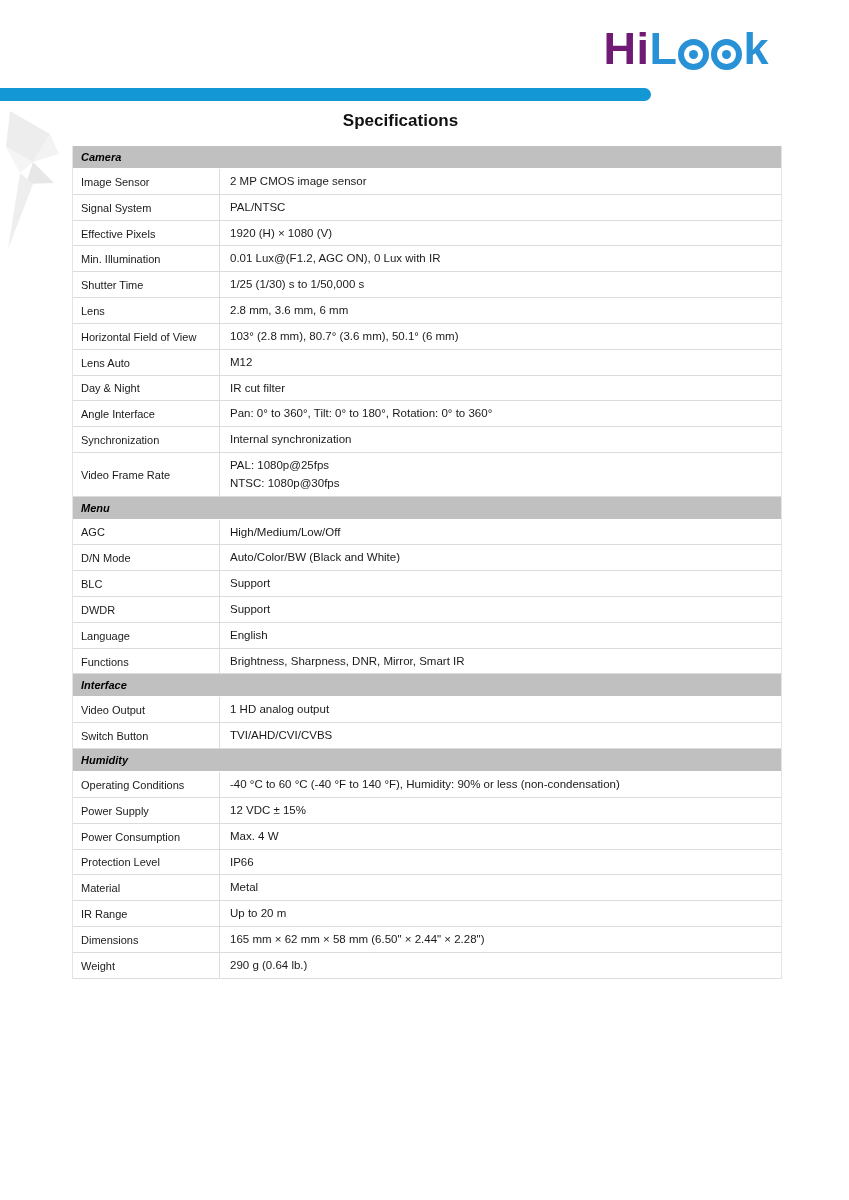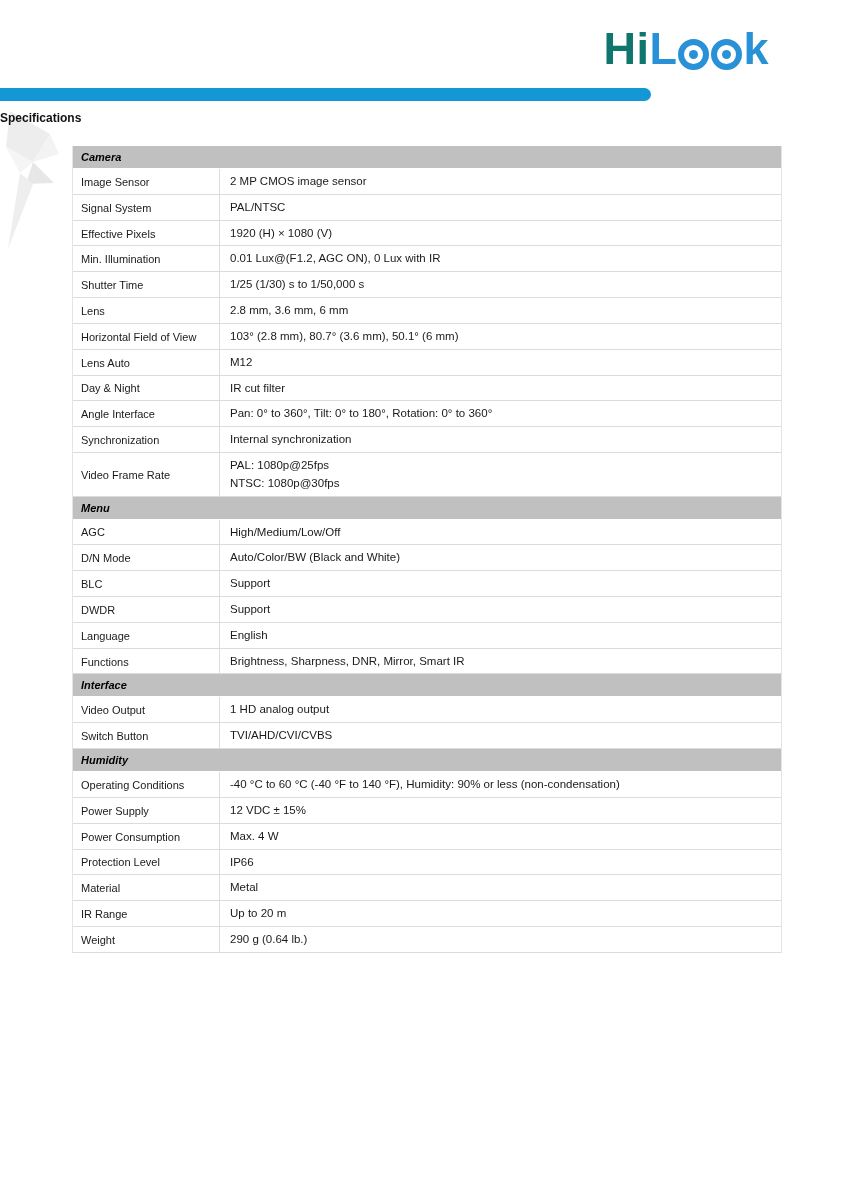--- a/index.html
+++ b/index.html
@@ -16,21 +16,21 @@
     position: absolute;
     top: 26px; right: 80px;
     display: flex;
     align-items: flex-end;
     line-height: 1;
     font-weight: bold;
     font-size: 45px;
     letter-spacing: 0.5px;
     user-select: none;
   }
-  .logo .gray  { color: #0f766e; }
+  .logo .gray  { color: #701a75; }
   .logo .blue  { color: #2991d6; }
   .logo-o {
     display: inline-block;
     width: 19px; height: 19px;
     border: 6px solid #2991d6;
     border-radius: 50%;
     position: relative;
     margin: 0 1px 1px 1px;
   }
   .logo-o::after {
@@ -55,21 +55,22 @@
     position: absolute;
     top: 103px; left: 0;
     width: 80px; height: 175px;
     pointer-events: none;
   }
 
   .page-title {
     position: absolute;
     top: 111px; left: 0;
     width: 801px;
-    font-size: 12px;
+    text-align: center;
+    font-size: 17px;
     font-weight: bold;
     color: #111;
   }
 
   
   .spec-table {
     position: absolute;
     top: 146px; left: 72px;
     width: 710px;
     border-left: 1px solid #e4e4e4;
@@ -236,16 +237,20 @@
     </div>
     <div class="row">
       <div class="label">Material</div>
       <div class="value">Metal</div>
     </div>
     <div class="row">
       <div class="label">IR Range</div>
       <div class="value">Up to 20 m</div>
     </div>
     <div class="row">
+      <div class="label">Dimensions</div>
+      <div class="value">165 mm × 62 mm × 58 mm (6.50" × 2.44" × 2.28")</div>
+    </div>
+    <div class="row">
       <div class="label">Weight</div>
       <div class="value">290 g (0.64 lb.)</div>
     </div>
   </div>
 
 </body></html>

